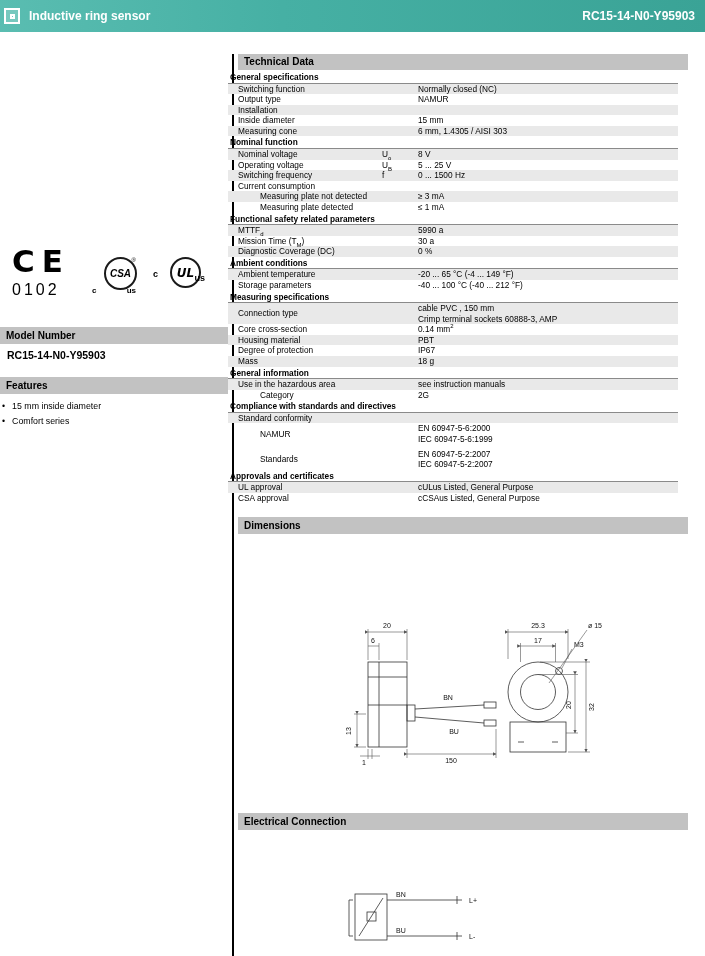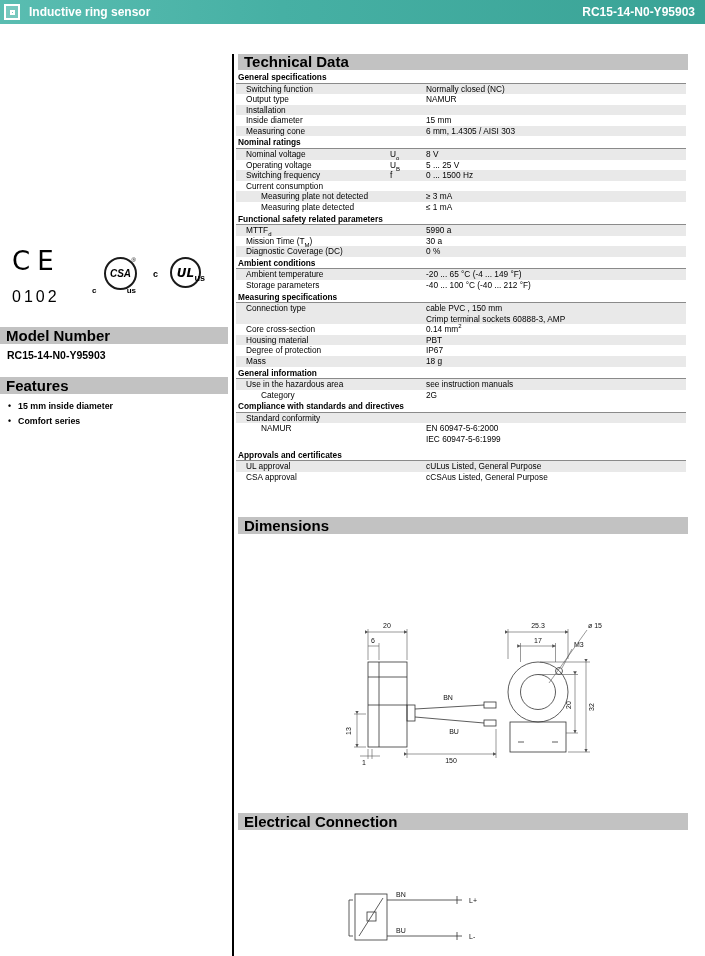--- a/index.html
+++ b/index.html
@@ -1,66 +1,66 @@
 <!DOCTYPE html>
 <html><head>
 <meta charset="utf-8">
 <style>
   *{margin:0;padding:0;box-sizing:border-box}
   html,body{background:#fff}
   body{font-family:"Liberation Sans",sans-serif;color:#000}
   .page{position:relative;width:705px;height:956px;background:#fff;overflow:hidden}
 
   
-  .topbar{position:absolute;top:0;left:0;width:705px;height:24px;
+  .topbar{position:absolute;top:0;left:0;width:705px;height:32px;
     background:linear-gradient(90deg,#5abdb1 0%,#46b0a4 40%,#3aa396 100%);
     display:flex;align-items:center}
   .topbar-icon{width:16px;height:16px;border:2px solid #fff;margin-left:4px;
     background:rgba(255,255,255,.18);display:flex;align-items:center;justify-content:center}
   .topbar-icon .inner{width:5px;height:5px;border:2px solid #fff}
   .topbar-title{color:#fff;font-weight:bold;font-size:12px;margin-left:9px}
   .topbar-model{color:#fff;font-weight:bold;font-size:12px;margin-left:auto;margin-right:10px}
 
   
   .graybar{position:absolute;background:#c2c2c2;height:17px;line-height:17px;
-    font-weight:bold;font-size:15px;padding-left:6px;overflow:hidden;white-space:nowrap}
+    font-weight:bold;font-size:10px;padding-left:6px;overflow:hidden;white-space:nowrap}
   .bar-left{left:0;width:228px}
   .bar-right{left:238px;width:450px}
 
   
   .ce{position:absolute;left:12px;top:246px}
-  .ce-text{font-size:26px;font-weight:normal;letter-spacing:7px;line-height:30px;font-family:"DejaVu Sans",sans-serif}
-  .ce-num{font-size:16px;letter-spacing:3px;margin-top:12px}
+  .ce-text{font-size:31px;font-weight:bold;letter-spacing:7px;line-height:30px;font-family:"DejaVu Sans",sans-serif}
+  .ce-num{font-size:16px;letter-spacing:3px;margin-top:5px}
   .csa{position:absolute;left:92px;top:257px;width:44px;height:40px}
   .csa-circle{width:33px;height:33px;border:2.5px solid #1a1a1a;border-radius:50%;
     display:flex;align-items:center;justify-content:center;font-weight:bold;font-style:italic;font-size:10px;margin-left:12px}
   .csa-reg{position:absolute;right:0;top:0;font-size:6px}
   .csa-c{position:absolute;left:0;bottom:2px;font-size:8px;font-weight:bold}
   .csa-us{position:absolute;right:0;bottom:2px;font-size:8px;font-weight:bold}
   .ul{position:absolute;left:153px;top:257px;width:52px;height:40px}
   .ul-circle{width:31px;height:31px;border:2.5px solid #1a1a1a;border-radius:50%;
     display:flex;align-items:center;justify-content:center;font-weight:bold;font-style:italic;font-size:12px;margin-left:17px;font-family:"DejaVu Sans",sans-serif}
   .ul-c{position:absolute;left:0;top:12px;font-size:9px;font-weight:bold}
   .ul-us{position:absolute;right:0;top:16px;font-size:9px;font-weight:bold}
 
   .model-val{position:absolute;left:7px;top:349px;font-weight:bold;font-size:10.5px}
-  .features{position:absolute;left:8px;top:399px;list-style:none;font-weight:bold;font-size:8.8px}
+  .features{position:absolute;left:2px;top:399px;list-style:none;font-weight:normal;font-size:8.8px}
   .features li{line-height:15px}
   .features li::before{content:"•";margin-right:7px}
 
   
   .divider{position:absolute;left:232px;top:54px;width:2px;height:902px;background:#000}
 
   
-  .tech-table{position:absolute;left:236px;top:71px;width:450px;font-size:8.3px}
+  .tech-table{position:absolute;left:228px;top:71px;width:450px;font-size:8.3px}
   .sec{font-weight:bold;height:11.5px;line-height:11px;border-bottom:1px solid #8a8a8a;
     padding-left:2px;margin-top:1px}
-  .trow{display:flex;align-items:flex-start;min-height:10.6px}
+  .trow{display:flex;align-items:center;min-height:10.6px}
   .trow .lbl{flex:1;padding-left:10px;line-height:10.6px}
-  .trow.ind2 .lbl{padding-left:25px}
+  .trow.ind2 .lbl{padding-left:32px}
   .trow .sym{width:36px;line-height:10.6px}
   .trow .val{width:260px;line-height:10.6px}
   .trow .val div{line-height:10.6px}
   .trow.shade{background:#e9e9e9}
   .rspacer{height:4px}
   sub,sup{font-size:72%;line-height:0}
 
   
   .dim-area{position:absolute;left:238px;top:537px;width:452px;height:300px}
   .elec-area{position:absolute;left:238px;top:866px;width:452px;height:90px}
@@ -128,21 +128,21 @@
       <div class="trow">
         <div class="lbl">Inside diameter</div>
         <div class="sym"></div>
         <div class="val">15 mm</div>
       </div>
       <div class="trow shade">
         <div class="lbl">Measuring cone</div>
         <div class="sym"></div>
         <div class="val">6 mm, 1.4305 / AISI 303</div>
       </div>
-      <div class="sec">Nominal ratings</div>
+      <div class="sec">Nominal function</div>
       <div class="trow shade">
         <div class="lbl">Nominal voltage</div>
         <div class="sym">U<sub>o</sub></div>
         <div class="val">8 V</div>
       </div>
       <div class="trow">
         <div class="lbl">Operating voltage</div>
         <div class="sym">U<sub>B</sub></div>
         <div class="val">5 ... 25 V</div>
       </div>
@@ -241,20 +241,28 @@
       </div>
       <div class="trow ind2">
         <div class="lbl">NAMUR</div>
         <div class="sym"></div>
         <div class="val">
           <div>EN 60947-5-6:2000</div>
           <div>IEC 60947-5-6:1999</div>
         </div>
       </div>
       <div class="rspacer"></div>
+      <div class="trow ind2">
+        <div class="lbl">Standards</div>
+        <div class="sym"></div>
+        <div class="val">
+          <div>EN 60947-5-2:2007</div>
+          <div>IEC 60947-5-2:2007</div>
+        </div>
+      </div>
       <div class="sec">Approvals and certificates</div>
       <div class="trow shade">
         <div class="lbl">UL approval</div>
         <div class="sym"></div>
         <div class="val">cULus Listed, General Purpose</div>
       </div>
       <div class="trow">
         <div class="lbl">CSA approval</div>
         <div class="sym"></div>
         <div class="val">cCSAus Listed, General Purpose</div>

